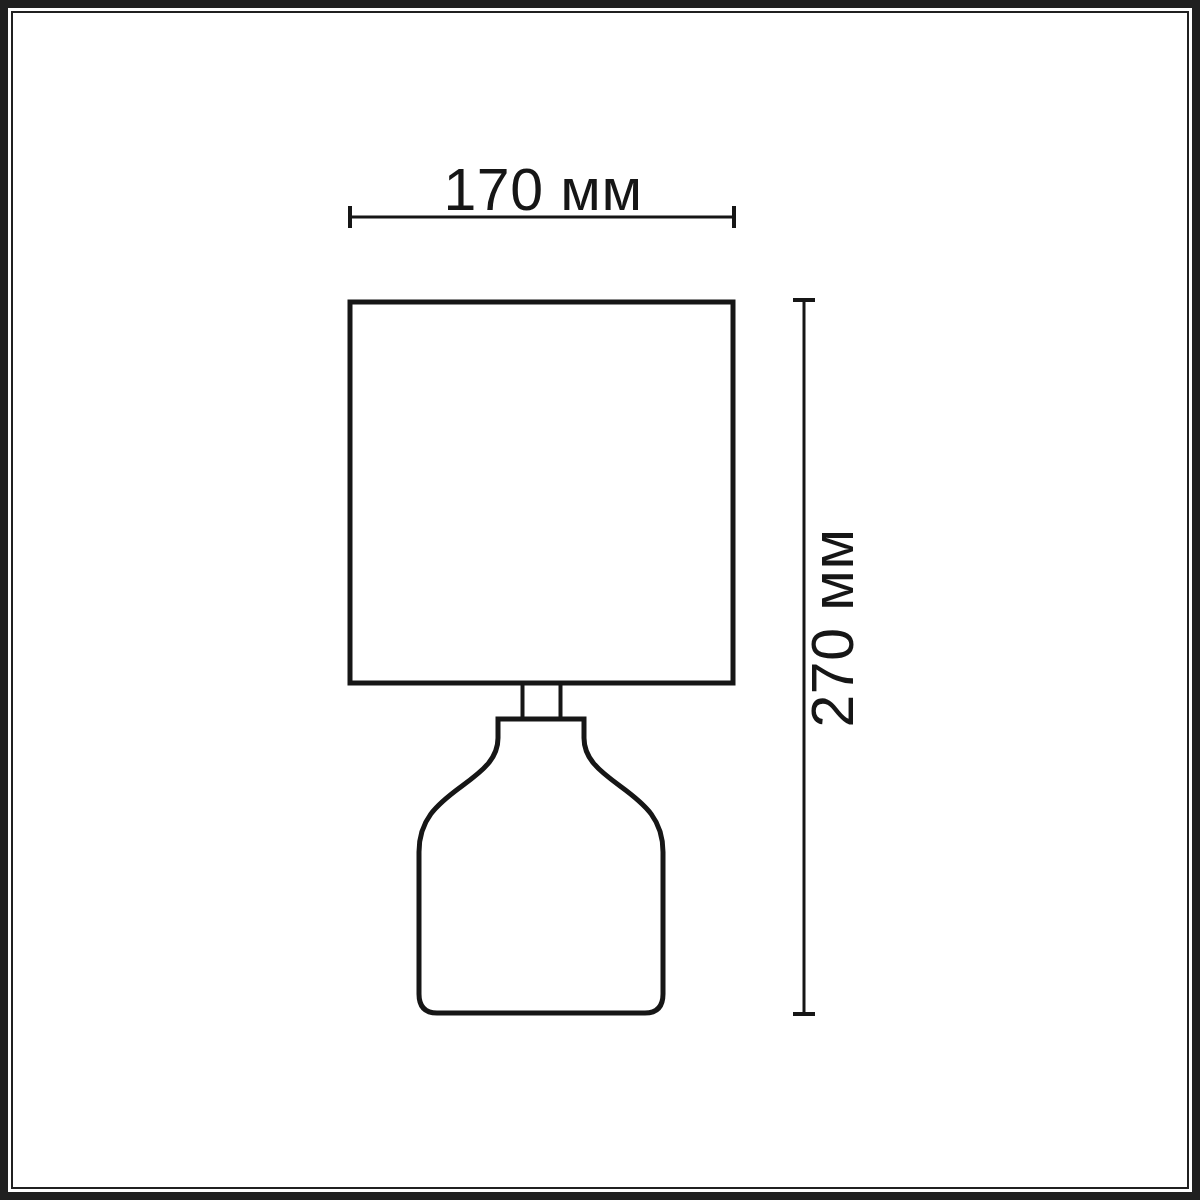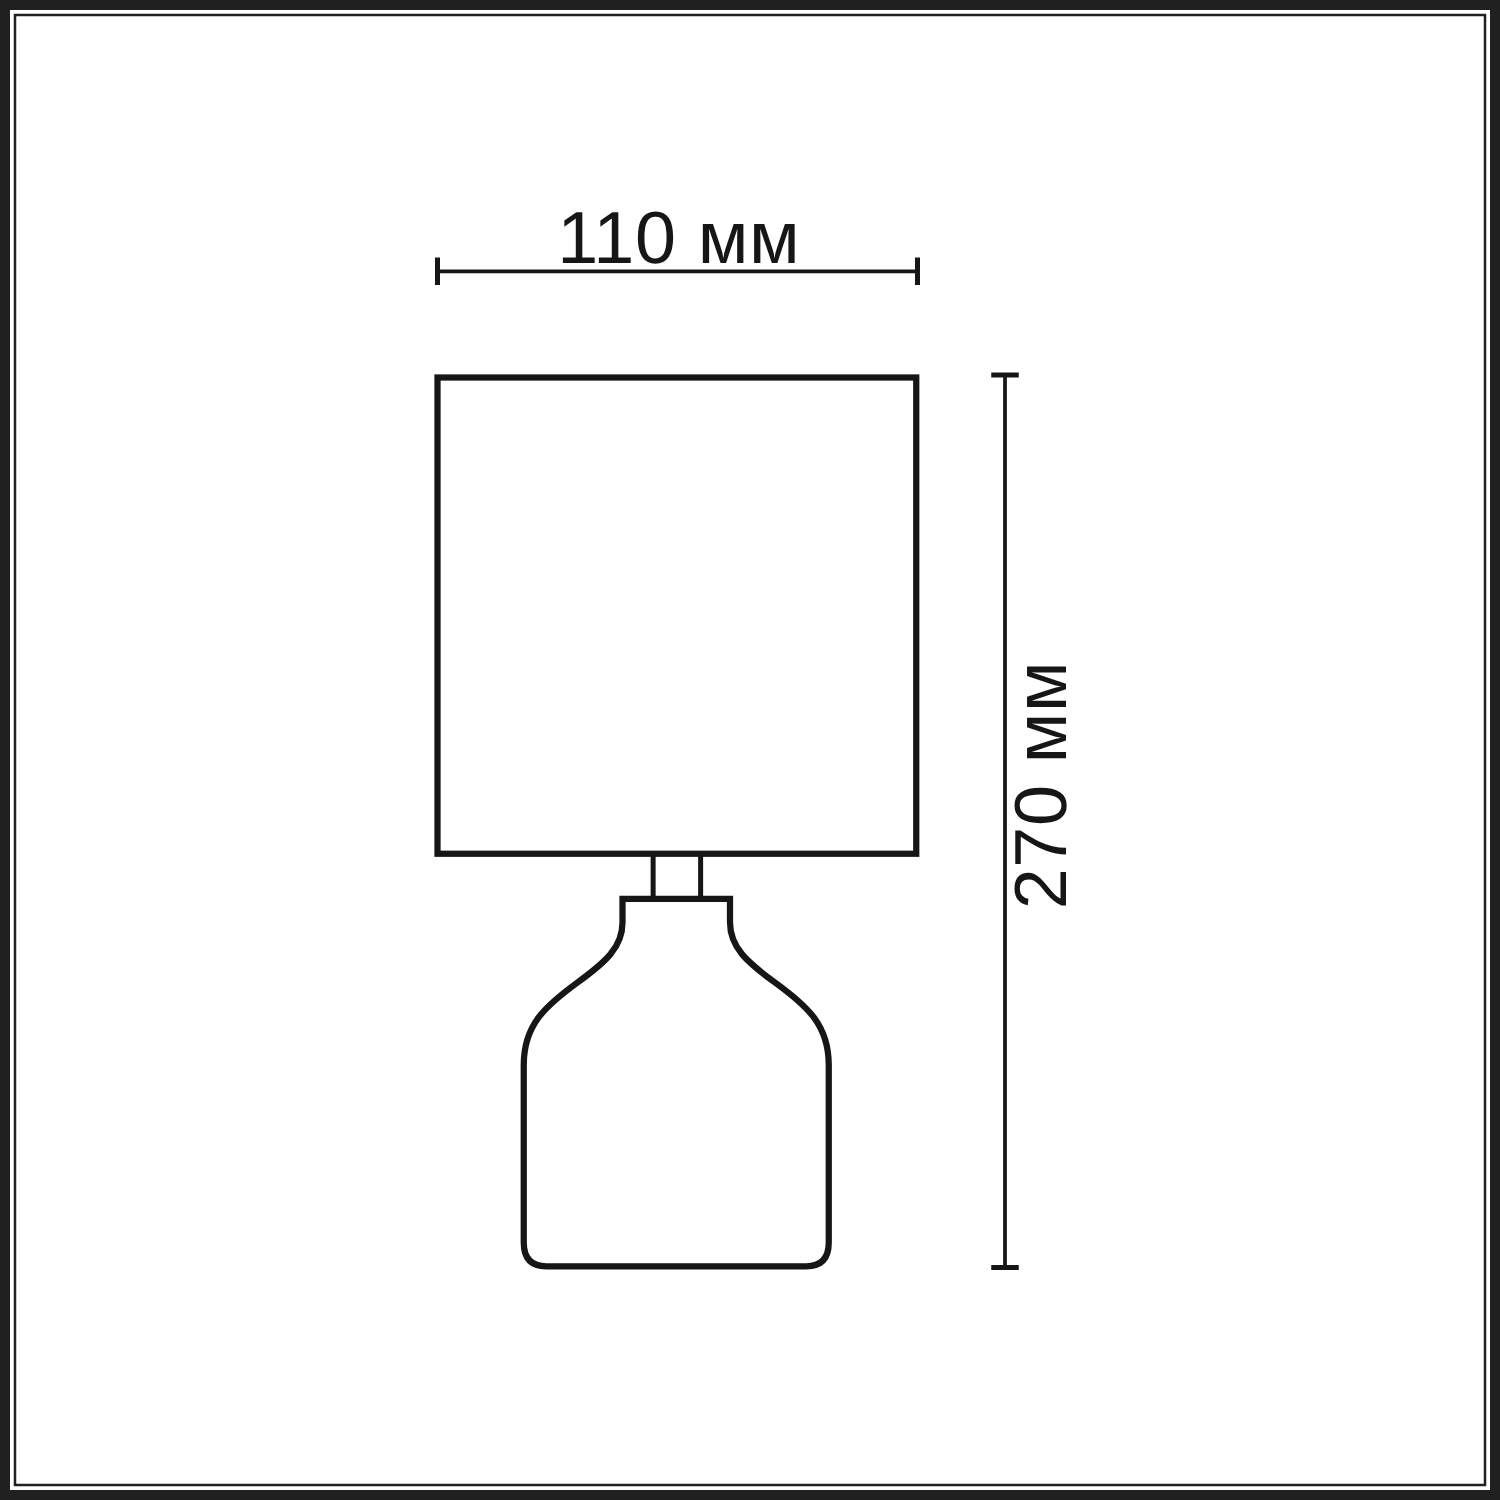--- a/index.html
+++ b/index.html
@@ -100,17 +100,17 @@
       <line x1="734" y1="206" x2="734" y2="228" stroke-width="4"></line>
     </g>
 
     <g>
       <line x1="804" y1="300" x2="804" y2="1014" stroke-width="3"></line>
       <line x1="793" y1="300" x2="815" y2="300" stroke-width="4"></line>
       <line x1="793" y1="1014" x2="815" y2="1014" stroke-width="4"></line>
     </g>
   </svg>
 
-  <div class="dim-label dim-label-width">110 мм</div>
+  <div class="dim-label dim-label-width">170 мм</div>
 
   <div class="dim-label dim-label-height">270 мм</div>
 
 </div>
 
 </body></html>

